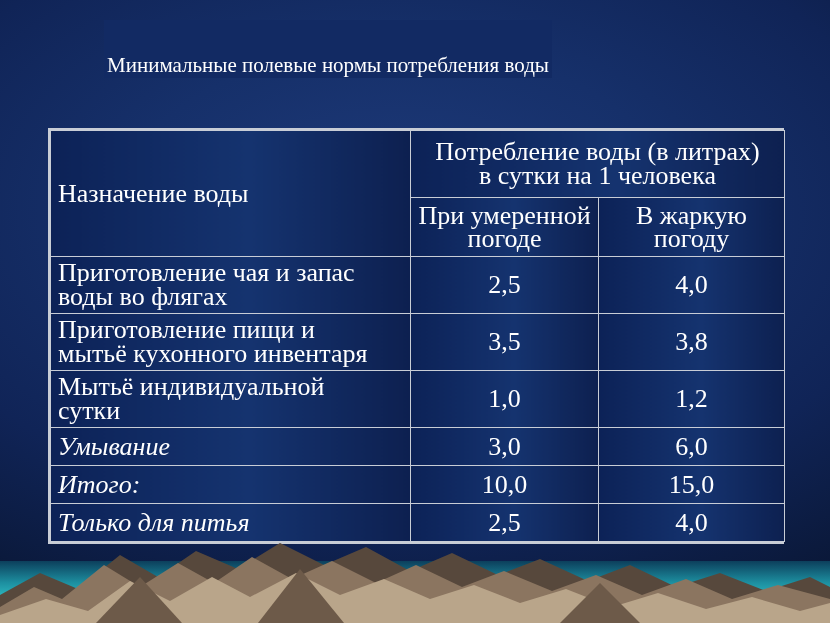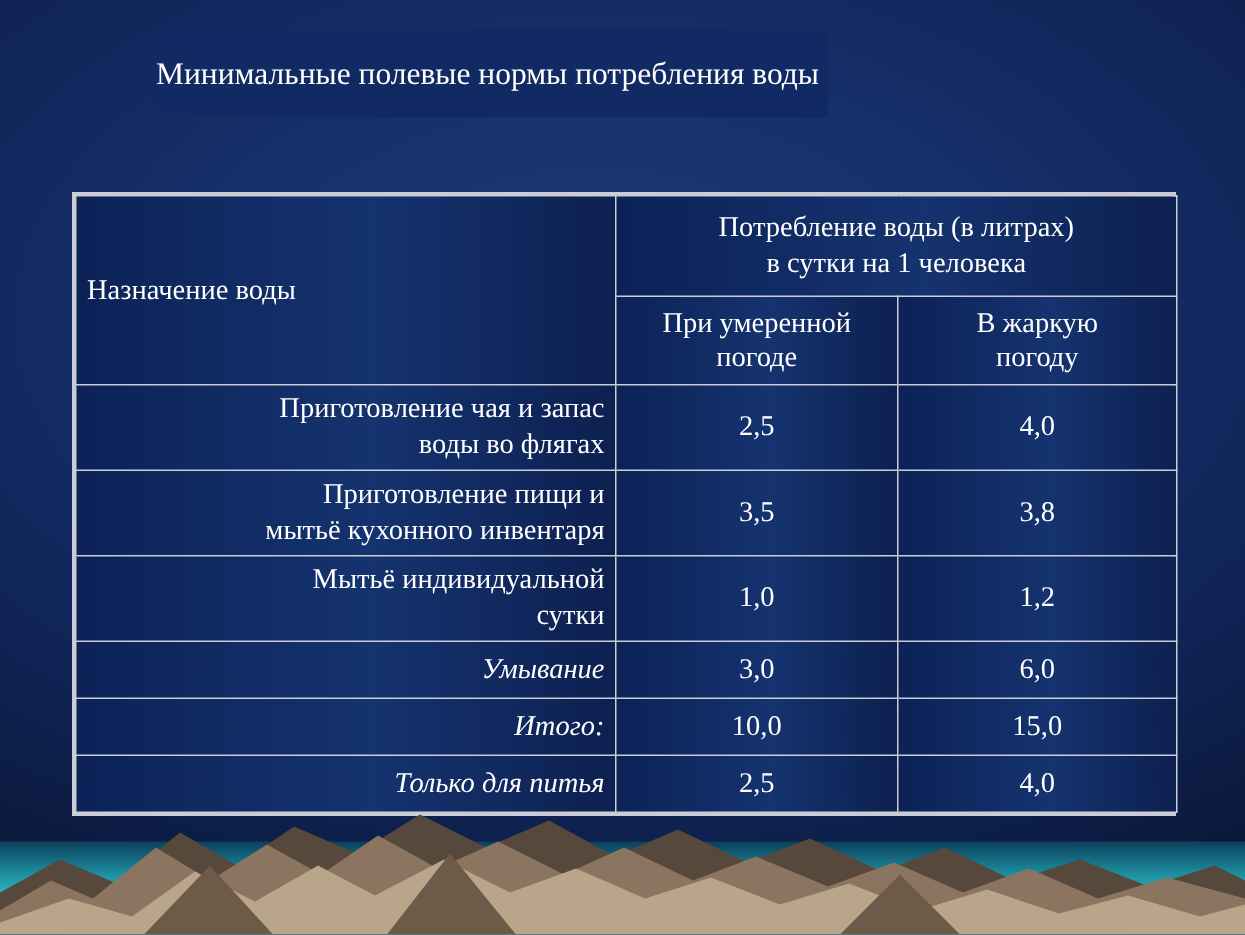--- a/index.html
+++ b/index.html
@@ -21,22 +21,22 @@
   }
   
   .title-box {
     position: absolute;
     left: 104px;
     top: 20px;
     width: 448px;
     height: 58px;
     background: #122a63;
     display: flex;
-    flex-direction: column;
-    align-items: flex-start;
+    flex-direction: row;
+    align-items: flex-end;
     justify-content: center;
   }
   .title-line {
     color: #ffffff;
     font-size: 21px;
     line-height: 25px;
     text-align: center;
     white-space: nowrap;
   }
   
@@ -50,42 +50,42 @@
     background: #0d1f4d;
   }
   table.norms {
     border-collapse: collapse;
     width: 100%;
     table-layout: fixed;
   }
   table.norms td {
     border: 1px solid #c8cdd6;
     color: #ffffff;
-    font-size: 19px;
+    font-size: 26px;
     padding: 3px 7px;
     vertical-align: middle;
     background: linear-gradient(to right, #0c2257 0%, #15336f 55%, #0d2050 100%);
   }
   td.purpose-head {
     font-size: 19px;
     height: 112px;
   }
   td.consumption-head {
     text-align: center;
     line-height: 24px;
     height: 60px;
   }
   td.sub-head {
     text-align: center;
     line-height: 23px;
     height: 52px;
     margin-left: 48px;
   }
   td.row-label {
-    text-align: right;
+    text-align: left;
     line-height: 24px;
     padding-left: 8px;
   }
   td.num {
     text-align: center;
   }
   .col-a { width: 360px; }
   .col-b { width: 188px; }
   .col-c { width: 186px; }
   .two-line { height: 50px; }

